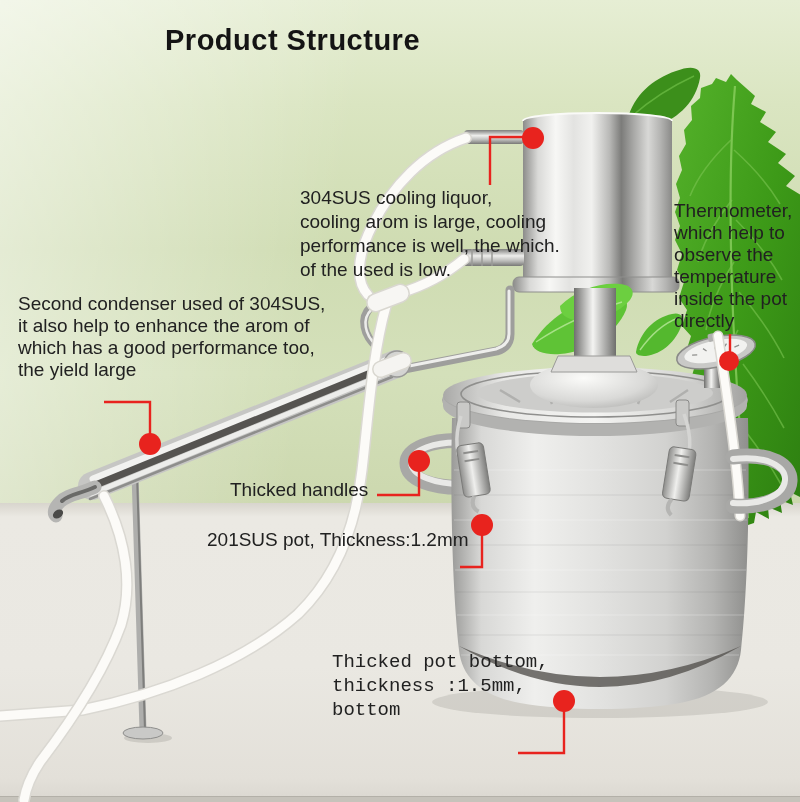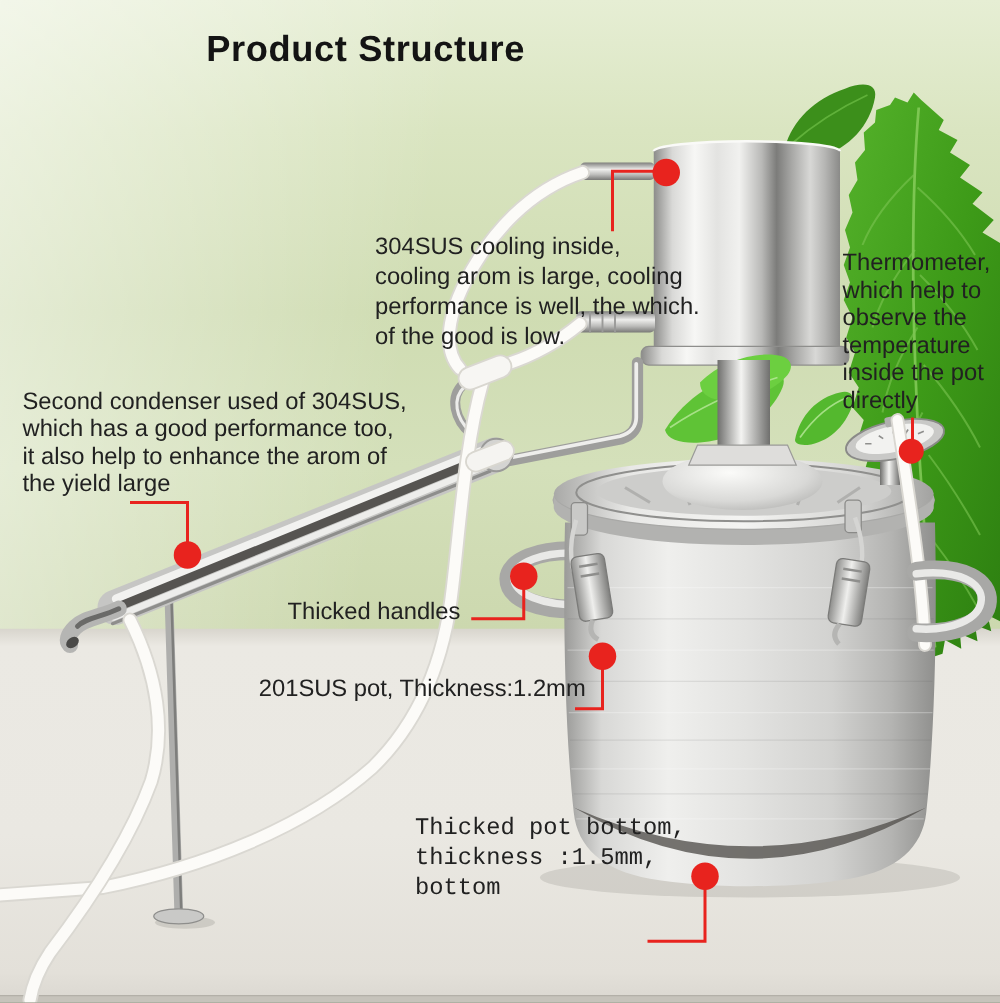--- a/index.html
+++ b/index.html
@@ -23,23 +23,23 @@
     background:#c6c3bb;border-top:1px solid #b3b0a8;
   }
   svg.scene{position:absolute;left:0;top:0;}
   .title{
     position:absolute;left:165px;top:24px;
     font-size:29px;font-weight:700;color:#141414;letter-spacing:.5px;
   }
   .ann{position:absolute;color:#212121;font-size:19px;line-height:24px;}
   .ann-cooling{left:300px;top:186px;width:302px;}
   .ann-thermo{left:674px;top:200px;width:130px;line-height:22px;}
-  .ann-condenser{left:18px;top:311px;width:334px;line-height:22px;}
+  .ann-condenser{left:18px;top:293px;width:334px;line-height:22px;}
   .ann-handles{left:230px;top:478px;}
-  .ann-pot{left:207px;top:540px;}
+  .ann-pot{left:207px;top:528px;}
   .ann-bottom{left:332px;top:650px;width:250px;font-family:Liberation Mono, monospace;}
 </style>
 </head>
 <body>
 
 <div class="stage">
   <div class="bg-green"></div>
   <div class="bg-table"></div>
   <div class="bg-strip"></div>
 
@@ -263,39 +263,39 @@
       <circle cx="150" cy="444" r="11"></circle>
       <circle cx="419" cy="461" r="11"></circle>
       <circle cx="482" cy="525" r="11"></circle>
       <circle cx="564" cy="701" r="11"></circle>
     </g>
   </svg>
 
   <div class="title">Product Structure</div>
 
   <div class="ann ann-cooling">
-    <div>304SUS cooling inside,</div>
+    <div>304SUS cooling liquor,</div>
     <div>cooling arom is large, cooling</div>
     <div>performance is well, the which.</div>
-    <div>of the good is low.</div>
+    <div>of the used is low.</div>
   </div>
 
   <div class="ann ann-thermo">
     <div>Thermometer,</div>
     <div>which help to</div>
     <div>observe the</div>
     <div>temperature</div>
     <div>inside the pot</div>
     <div>directly</div>
   </div>
 
   <div class="ann ann-condenser">
     <div>Second condenser used of 304SUS,</div>
+    <div>it also help to enhance the arom of</div>
     <div>which has a good performance too,</div>
-    <div>it also help to enhance the arom of</div>
     <div>the yield large</div>
   </div>
 
   <div class="ann ann-handles">
     <div>Thicked handles</div>
   </div>
 
   <div class="ann ann-pot">
     <div>201SUS pot, Thickness:1.2mm</div>
   </div>

